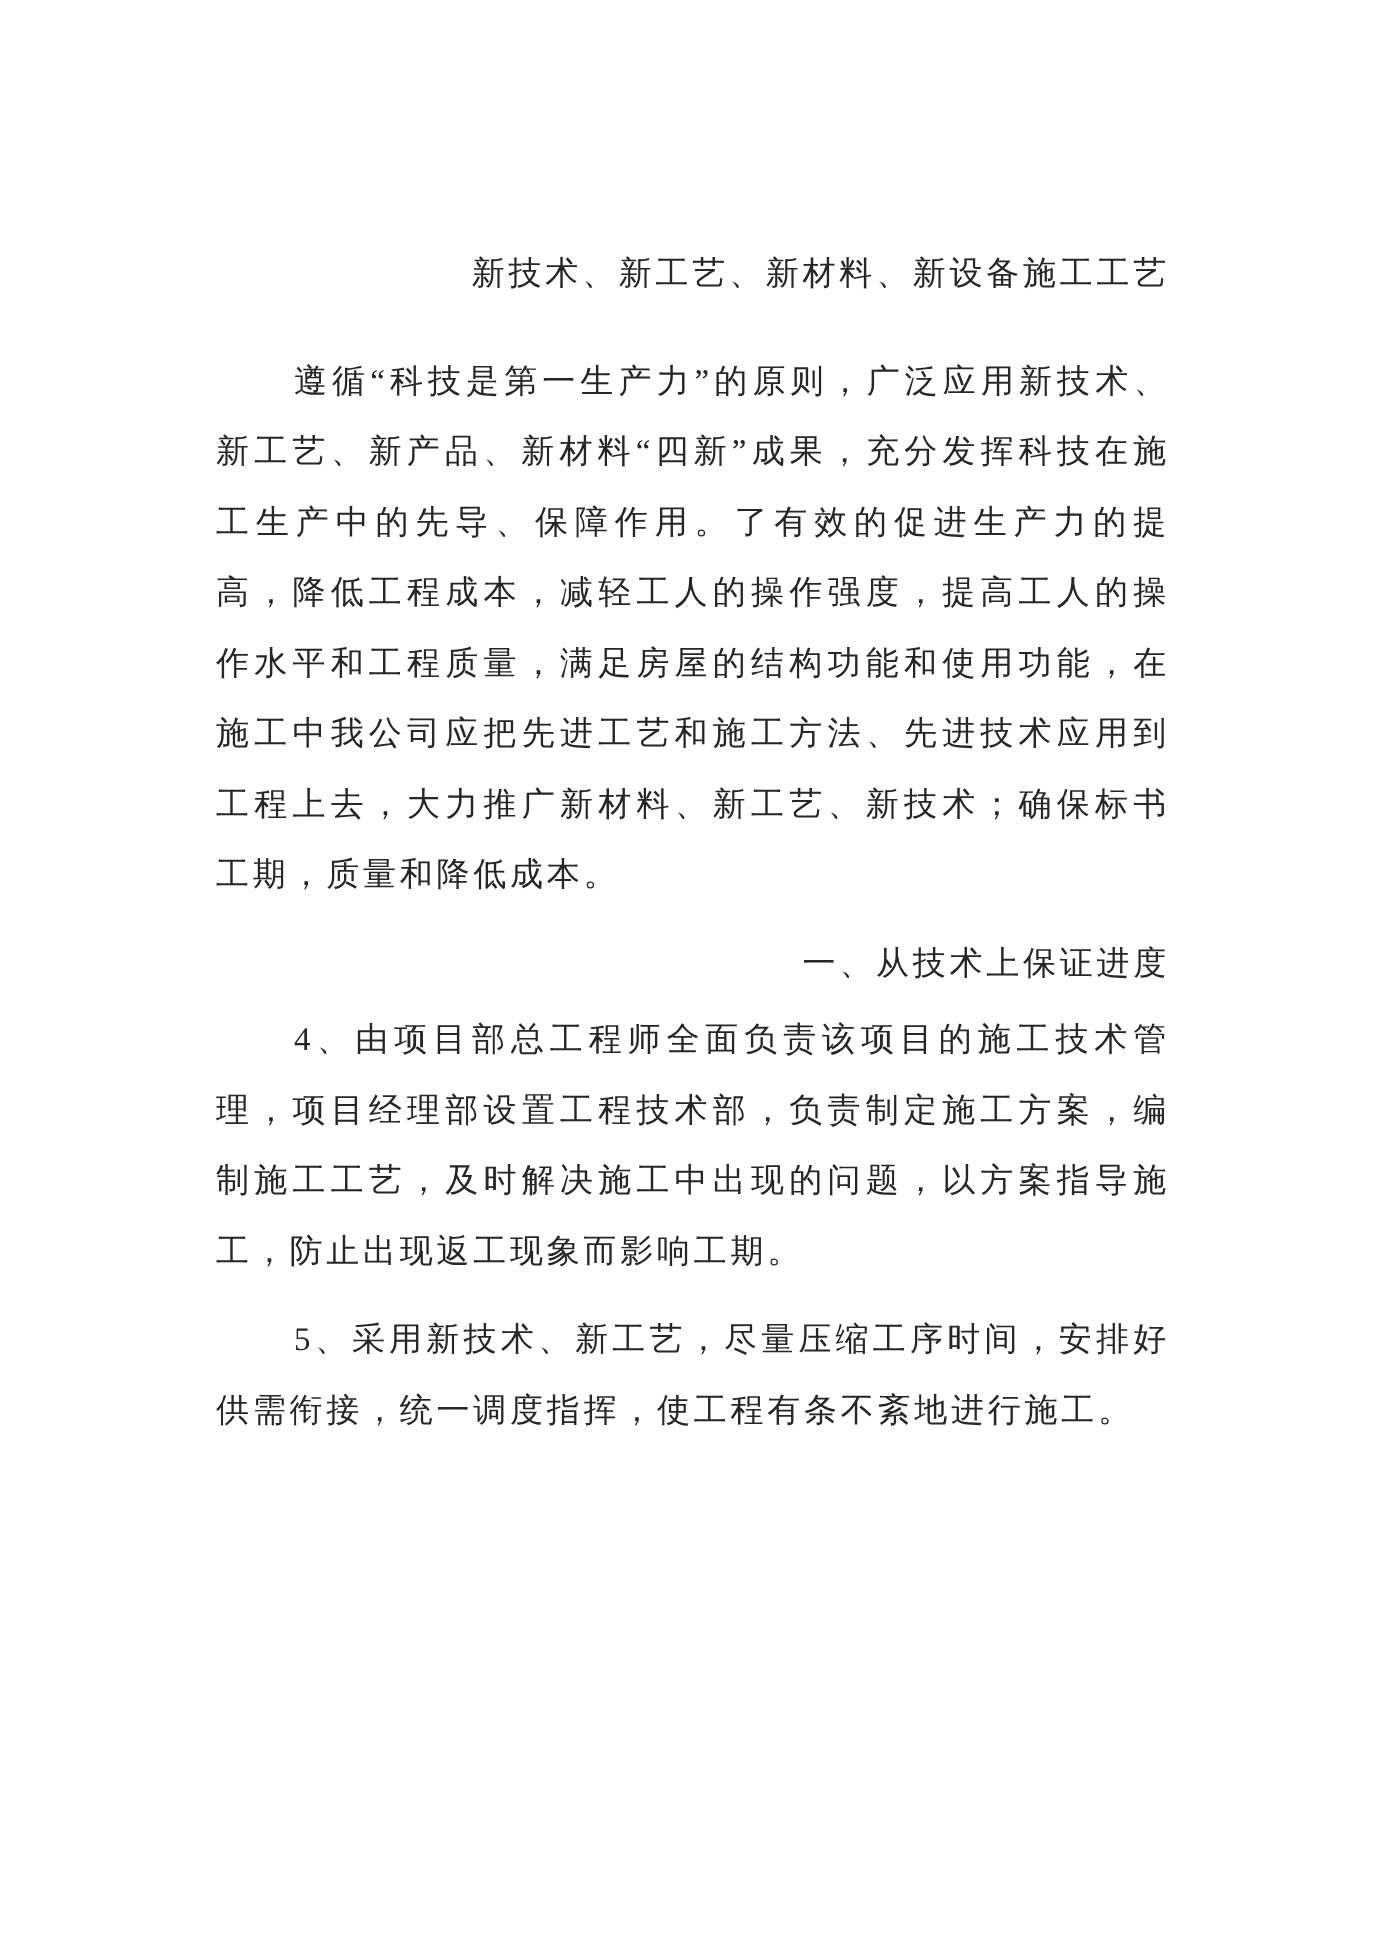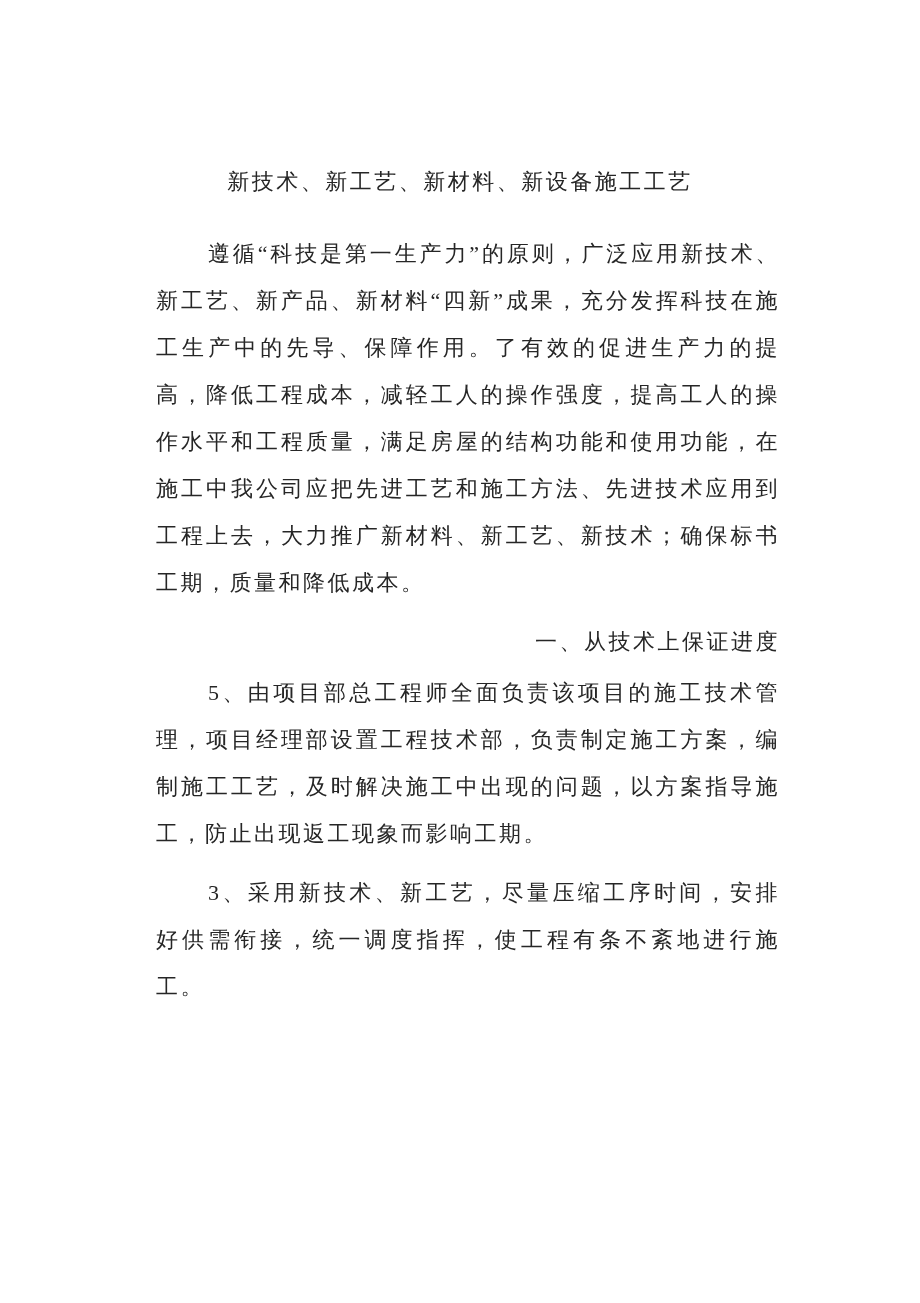--- a/index.html
+++ b/index.html
@@ -19,25 +19,25 @@
     padding: 158px 140px 0 140px;
     background: #ffffff;
     color: #262626;
     font-family: "Liberation Serif", "DejaVu Serif", serif;
     font-size: 22px;
     line-height: 47px;
     letter-spacing: 2.5px;
   }
   .doc-title {
     margin: 0 0 25px 0;
-    text-align: center;
+    text-align: right;
     font-weight: normal;
   }
   .para {
-    margin: 0 0 12px 16px;
+    margin: 0 0 12px 4px;
     text-align: justify;
   }
   .indent {
     text-indent: 52px;
   }
   .section-heading {
     margin: 10px 0 4px 0;
     text-align: right;
     font-weight: normal;
   }
@@ -45,17 +45,17 @@
 </head>
 <body>
 
 <div class="page">
   <p class="doc-title">新技术、新工艺、新材料、新设备施工工艺</p>
 
   <p class="para indent">遵循“科技是第一生产力”的原则，广泛应用新技术、新工艺、新产品、新材料“四新”成果，充分发挥科技在施工生产中的先导、保障作用。了有效的促进生产力的提高，降低工程成本，减轻工人的操作强度，提高工人的操作水平和工程质量，满足房屋的结构功能和使用功能，在施工中我公司应把先进工艺和施工方法、先进技术应用到工程上去，大力推广新材料、新工艺、新技术；确保标书工期，质量和降低成本。</p>
 
   <p class="section-heading">一、从技术上保证进度</p>
 
-  <p class="para indent">5、由项目部总工程师全面负责该项目的施工技术管理，项目经理部设置工程技术部，负责制定施工方案，编制施工工艺，及时解决施工中出现的问题，以方案指导施工，防止出现返工现象而影响工期。</p>
+  <p class="para indent">4、由项目部总工程师全面负责该项目的施工技术管理，项目经理部设置工程技术部，负责制定施工方案，编制施工工艺，及时解决施工中出现的问题，以方案指导施工，防止出现返工现象而影响工期。</p>
 
 
-  <p class="para indent">3、采用新技术、新工艺，尽量压缩工序时间，安排好供需衔接，统一调度指挥，使工程有条不紊地进行施工。</p>
+  <p class="para indent">5、采用新技术、新工艺，尽量压缩工序时间，安排好供需衔接，统一调度指挥，使工程有条不紊地进行施工。</p>
 </div>
 
 </body></html>

